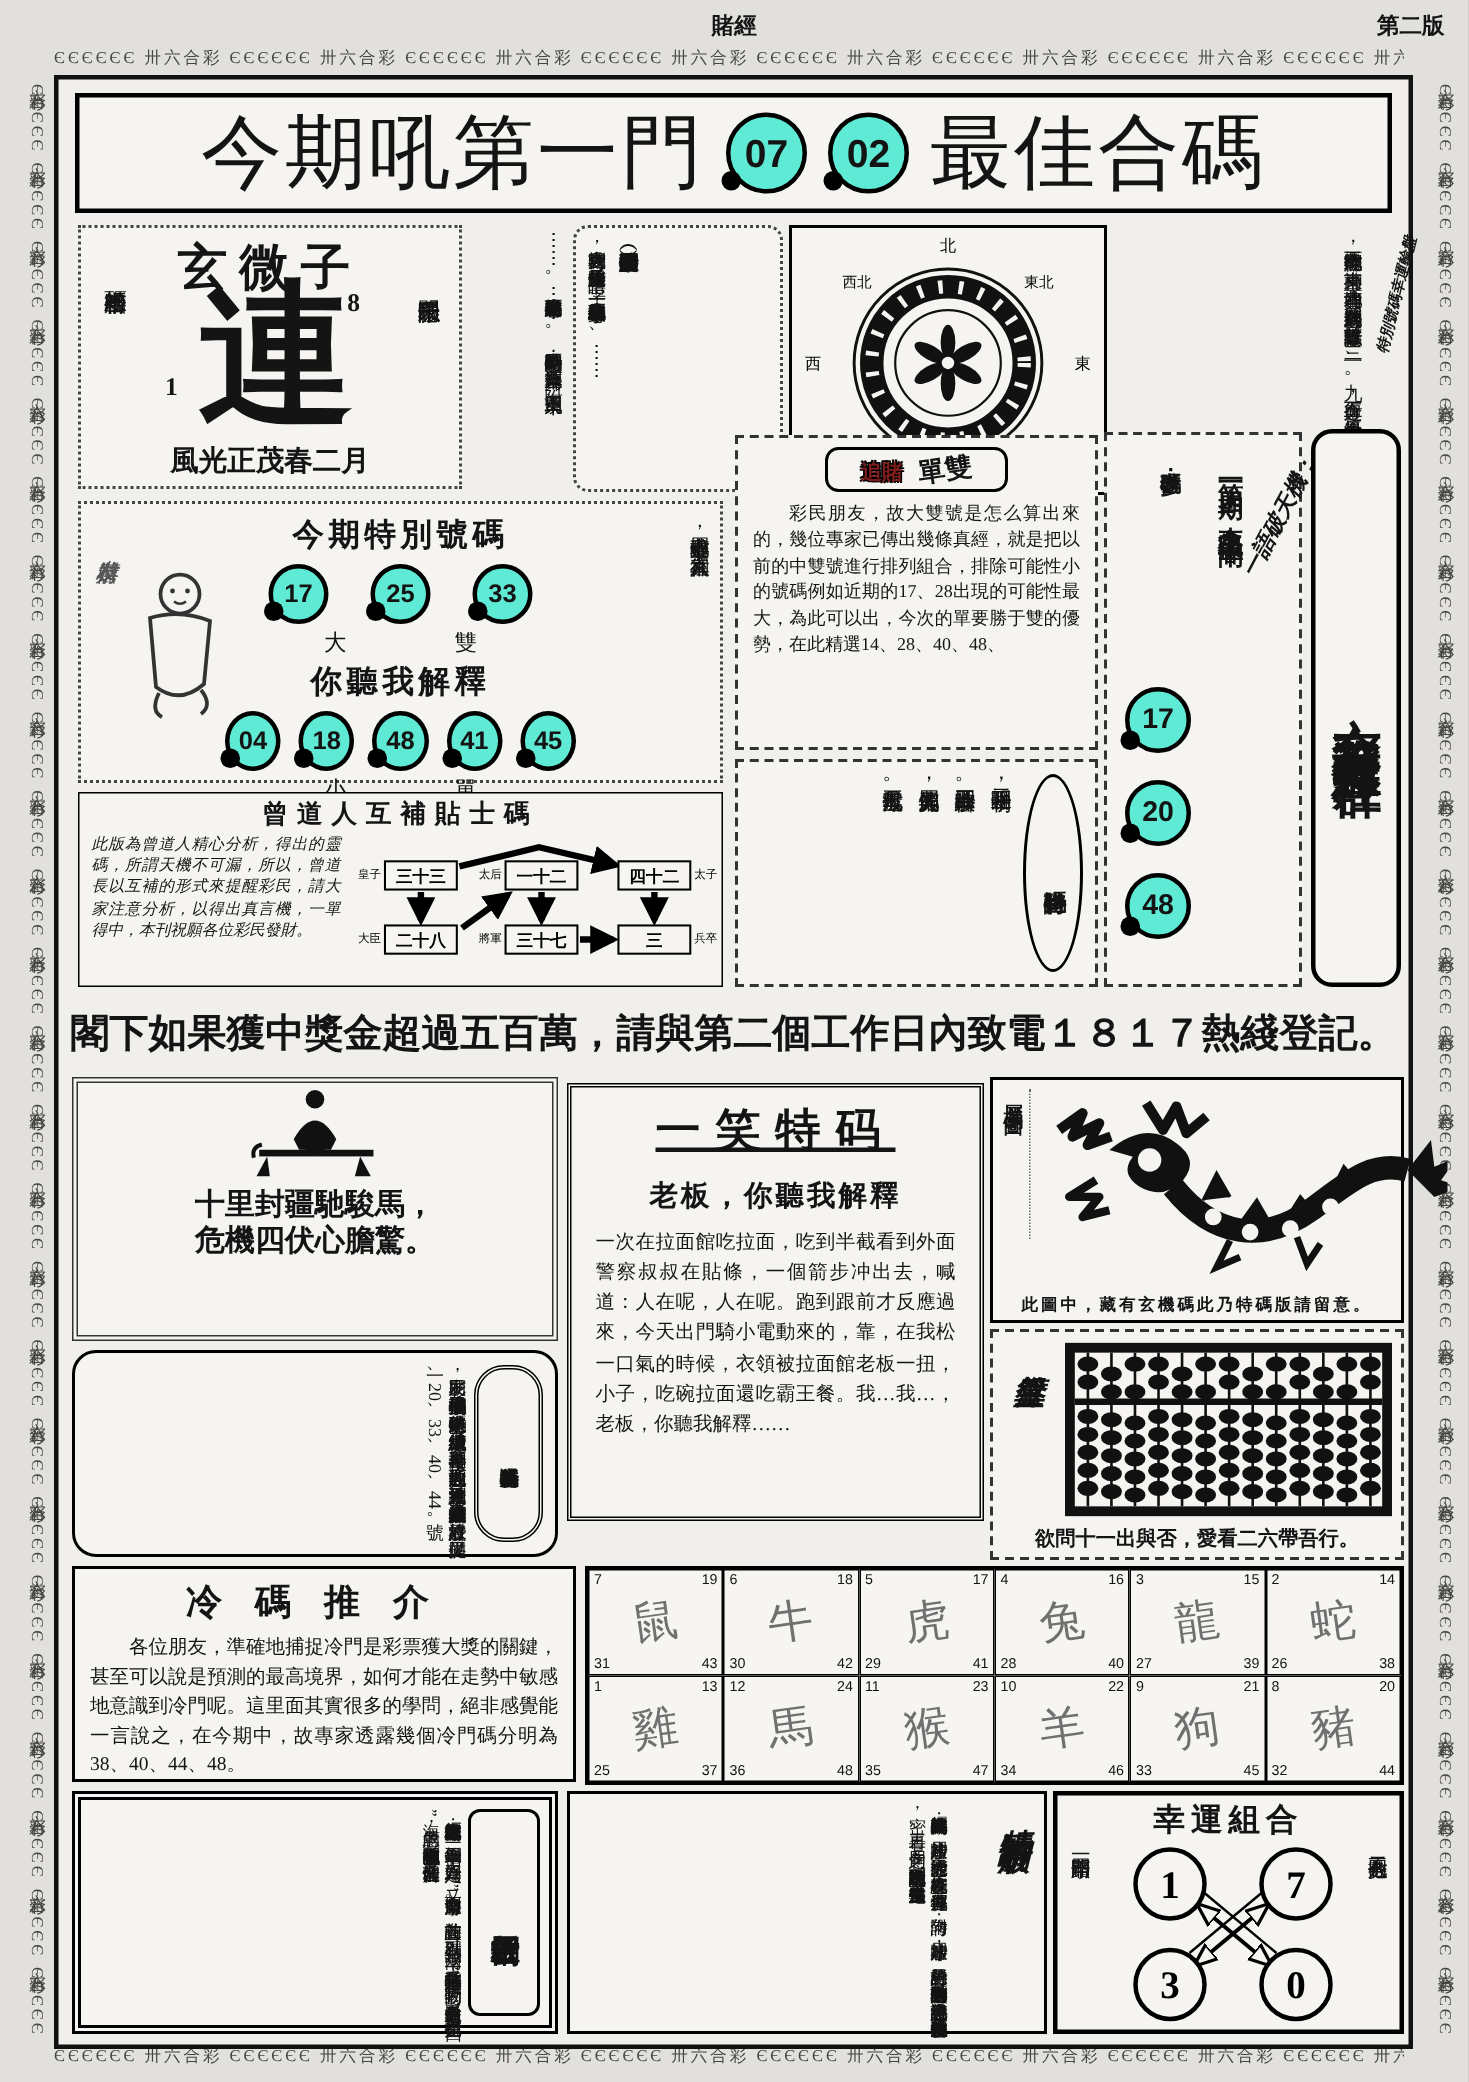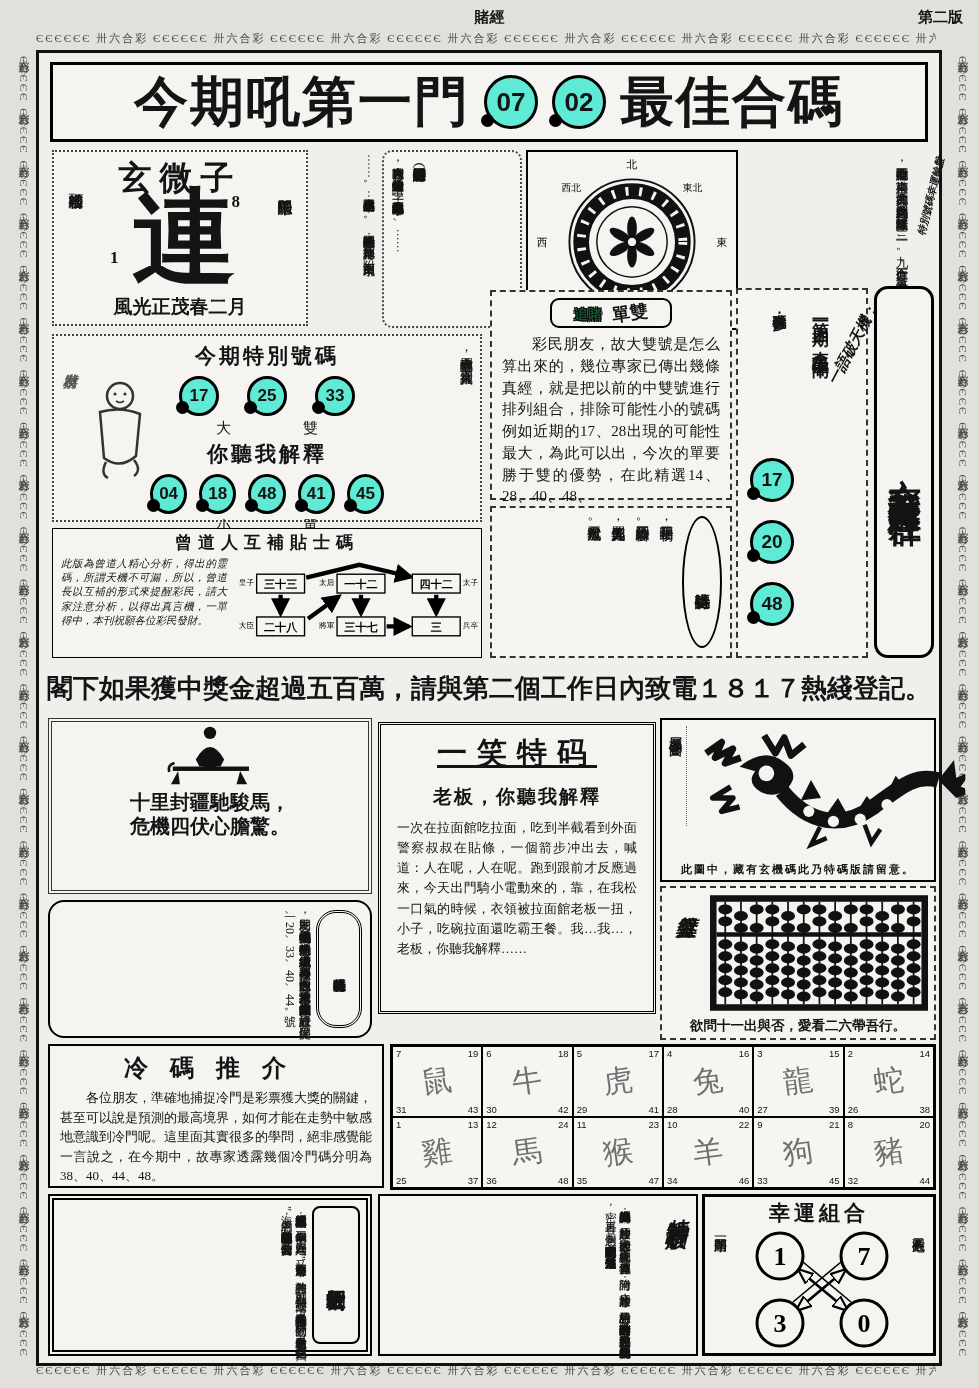--- a/index.html
+++ b/index.html
@@ -13,21 +13,21 @@
   .strip-bottom{left:36px;top:1363px;width:900px;height:18px;}
   .strip-left{left:9px;top:50px;width:22px;height:1310px;writing-mode:vertical-rl;}
   .strip-right{left:948px;top:50px;width:22px;height:1310px;writing-mode:vertical-rl;}
   .box{position:absolute;background:#f5f4f1;box-sizing:border-box;}
   .v{writing-mode:vertical-rl;text-orientation:mixed;}
   .ball{position:relative;display:inline-flex;align-items:center;justify-content:center;
         border:3px solid #000;border-radius:50%;background:#5eead4;font-weight:bold;font-family:"Liberation Sans",sans-serif;}
   .ball::before{content:"";position:absolute;left:-6px;bottom:-1px;width:13px;height:13px;background:#000;border-radius:50%;}
   
   .header-box{left:50px;top:62px;width:878px;height:80px;border:3px solid #000;display:flex;align-items:center;justify-content:center;gap:14px;}
-  .header-box .ht{font-size:54px;font-weight:bold;letter-spacing:2px;text-align:center;}
+  .header-box .ht{font-size:54px;font-weight:normal;letter-spacing:2px;text-align:center;}
   .hball{width:48px;height:48px;font-size:26px;}
   
   .xuanweizi{left:52px;top:150px;width:256px;height:176px;border:2px dotted #444;}
   .xw-title{position:absolute;top:4px;left:0;right:0;text-align:center;font-size:33px;font-weight:bold;letter-spacing:8px;}
   .xw-right{position:absolute;right:12px;top:36px;height:130px;font-size:15px;}
   .xw-left{position:absolute;left:12px;top:30px;height:130px;font-size:15px;}
   .xw-big{position:absolute;left:70px;top:34px;width:120px;text-align:center;font-size:104px;font-weight:bold;line-height:1;}
   .xw-n8{position:absolute;right:66px;top:40px;font-size:17px;font-weight:bold;}
   .xw-n1{position:absolute;left:56px;top:96px;font-size:17px;font-weight:bold;}
   .xw-bottom{position:absolute;bottom:4px;left:0;right:0;text-align:center;font-size:19px;font-weight:bold;}
@@ -46,23 +46,23 @@
   .mascot-text{position:absolute;left:2px;top:4px;height:120px;font-size:15px;color:#555;font-style:italic;}
   .sp-mid{position:absolute;left:96px;right:96px;top:4px;bottom:4px;text-align:center;}
   .sp-title{font-size:21px;font-weight:bold;letter-spacing:3px;margin-top:2px;}
   .sp-balls{display:flex;justify-content:center;gap:28px;margin-top:6px;}
   .sp-balls2{display:flex;justify-content:center;gap:12px;margin-top:6px;}
   .sball{width:34px;height:34px;font-size:17px;}
   .sp-tags{display:flex;justify-content:center;gap:72px;font-size:15px;margin-top:3px;}
   .sp-verse{position:absolute;right:6px;top:12px;height:164px;font-size:13px;line-height:1.3;}
   .zhuidu{left:490px;top:290px;width:242px;height:210px;border:2px dashed #333;padding:6px 10px;}
   .zd-label{display:block;margin:0 auto;width:110px;border:2px solid #000;border-radius:9px;text-align:center;padding:1px 4px;}
-  .zd-a{font-size:14px;font-weight:bold;color:#14532d;text-shadow:-1px -1px 0 #000,1px -1px 0 #000,-1px 1px 0 #000,1px 1px 0 #000;}
+  .zd-a{font-size:14px;font-weight:bold;color:#7f1d1d;text-shadow:-1px -1px 0 #000,1px -1px 0 #000,-1px 1px 0 #000,1px 1px 0 #000;}
   .zd-b{font-size:18px;font-weight:bold;display:inline-block;transform:rotate(-8deg);margin-left:6px;}
-  .zd-body{font-size:15px;line-height:1.45;text-align:justify;text-indent:2em;margin-top:6px;}
+  .zd-body{font-size:12px;line-height:1.45;text-align:justify;text-indent:2em;margin-top:6px;}
   .shengxiao{left:490px;top:506px;width:242px;height:152px;border:2px dashed #333;}
   .sx-label{position:absolute;right:8px;top:8px;bottom:8px;width:36px;border:2px solid #000;border-radius:50%;display:flex;align-items:center;justify-content:center;font-size:15px;font-weight:bold;}
   .sx-poem{position:absolute;right:56px;top:8px;height:136px;font-size:14px;line-height:1.15;}
   .sx-poem div{margin-left:8px;}
   .tianji{left:736px;top:288px;width:132px;height:370px;border:2px dashed #333;}
   .tj-slogan{position:absolute;right:0px;top:10px;font-size:15px;font-weight:bold;font-style:italic;transform:rotate(-62deg);transform-origin:right top;width:110px;text-align:right;}
   .tj-period{position:absolute;right:34px;top:18px;height:336px;font-size:17px;font-weight:bold;letter-spacing:2px;}
   .tj-ref{position:absolute;left:32px;top:14px;height:140px;font-size:14px;font-weight:bold;}
   .tj-balls{position:absolute;left:12px;top:168px;display:flex;flex-direction:column;gap:18px;}
   .tball{width:38px;height:38px;font-size:19px;}

